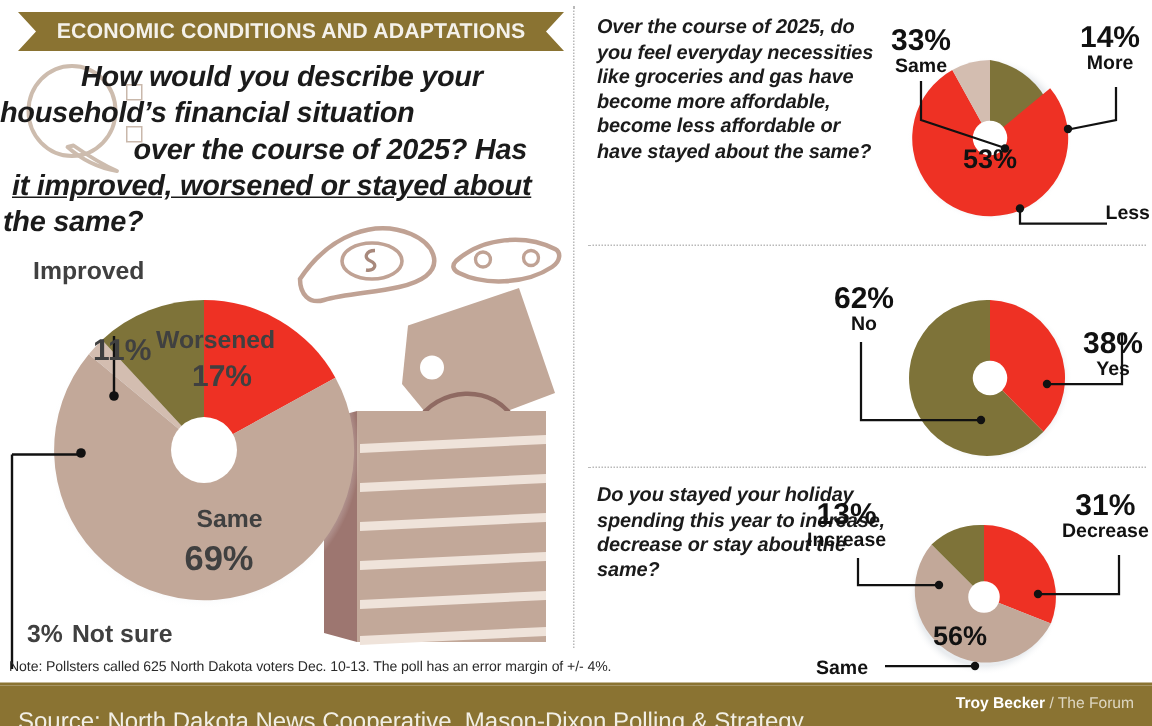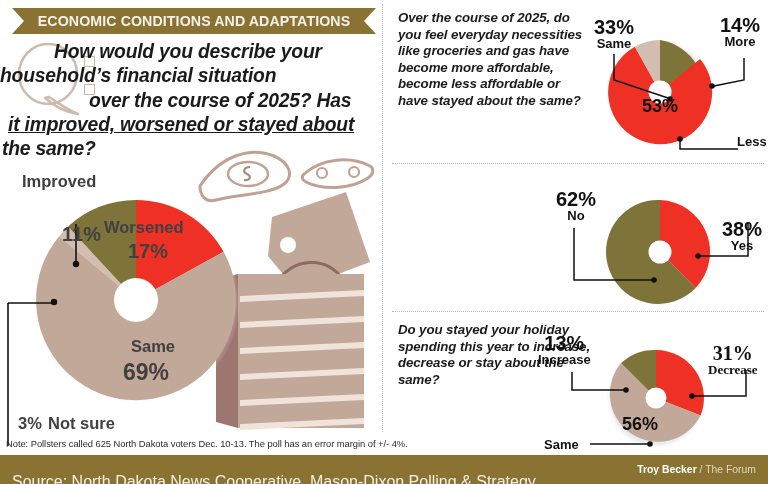--- a/index.html
+++ b/index.html
@@ -241,21 +241,21 @@
       <path d="M204 32 L204 58 L152 58" stroke="#111" stroke-width="1.5" fill="none"></path>
       <circle cx="150" cy="58" r="2.8" fill="#111"></circle>
       <path d="M48 106 L106 106" stroke="#111" stroke-width="1.5" fill="none"></path>
       <circle cx="108" cy="106" r="2.8" fill="#111"></circle>
     </svg>
 
     <div class="rlbl" style="left:146px;top:12px;">
       <span class="num">13%</span>
       <span class="nm">Increase</span>
     </div>
-    <div class="rlbl" style="left:316px;top:22px;font-family:Liberation Serif, serif;">
+    <div class="rlbl" style="left:316px;top:6px;">
       <span class="num">31%</span>
       <span class="nm">Decrease</span>
     </div>
     <div class="inpie" style="left:230px;top:92px;">56%</div>
     <div class="rlbl nm" style="left:152px;top:115px;font-size:13px;">Same</div>
   </div>
 
   <div class="lbl lbl-improved">Improved</div>
   <div class="lbl lbl-11">11%</div>
   <div class="lbl lbl-worsened">Worsened</div>

